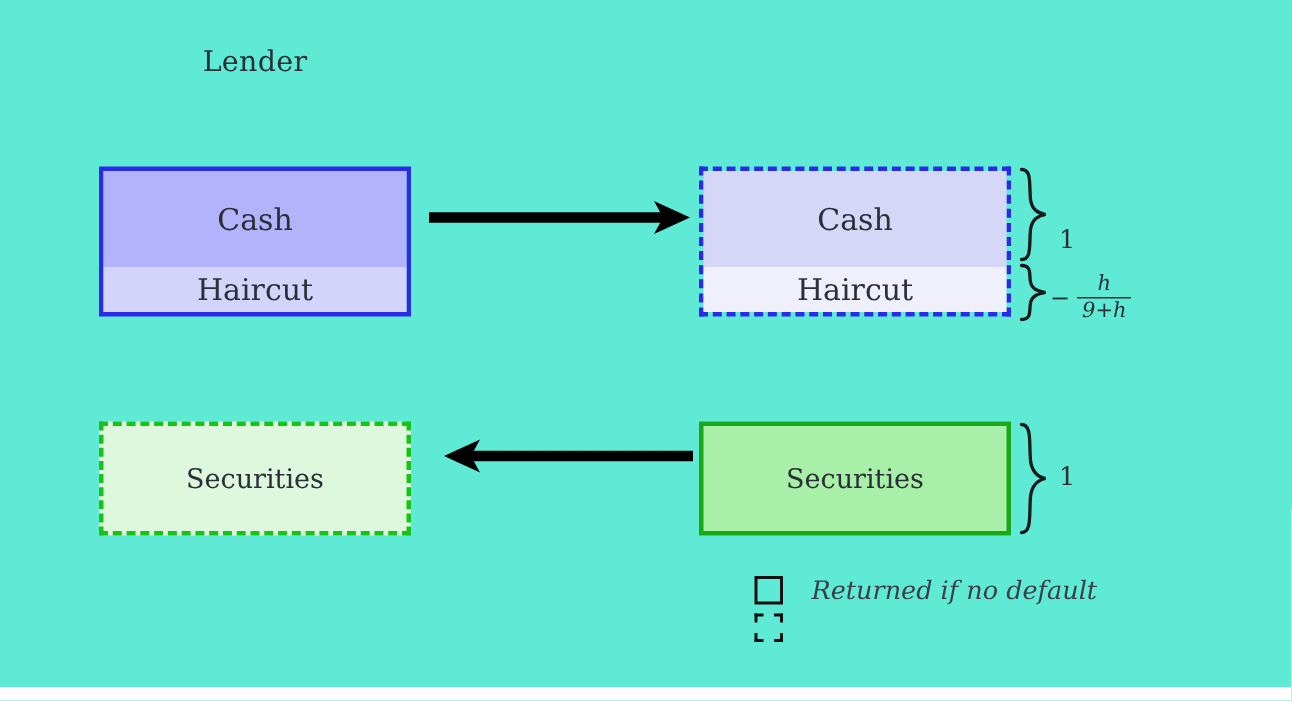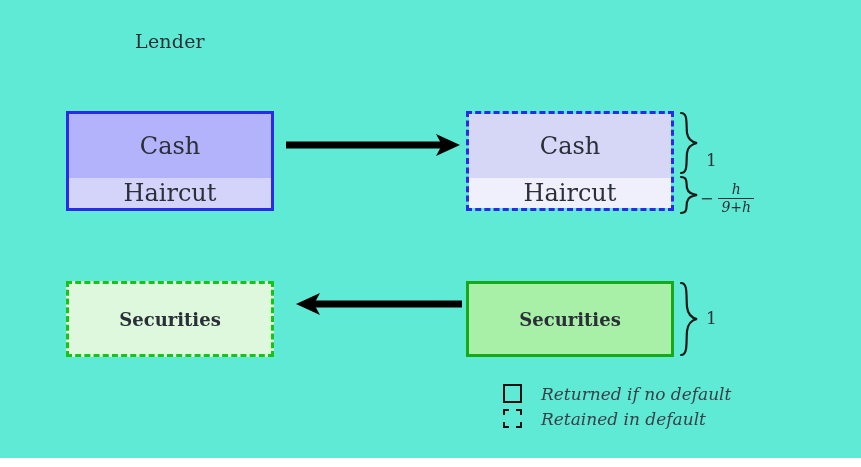--- a/index.html
+++ b/index.html
@@ -32,21 +32,21 @@
     position: absolute;
     box-sizing: border-box;
   }
   .box-seg {
     position: absolute;
     left: 0;
     right: 0;
     display: flex;
     align-items: center;
     justify-content: center;
-    font-size: 24px;
+    font-size: 20px;
     color: #2b2f38;
     white-space: nowrap;
   }
 
   
   #lender-cash-box {
     left: 66px; top: 111px; width: 208px; height: 100px;
     border: 3px solid #2a2ae8;
   }
   #lender-cash-box .seg-cash {
@@ -80,21 +80,20 @@
   }
   .box-label {
     position: absolute;
     left: 0; right: 0; top: 0; bottom: 0;
     display: flex;
     align-items: center;
     justify-content: center;
     font-size: 18px;
     color: #2b2f38;
     white-space: nowrap;
-    font-weight: bold;
   }
 
   
   .arrow-svg {
     position: absolute;
     overflow: visible;
   }
   #arrow-cash  { left: 286px; top: 133px; }
   #arrow-securities { left: 296px; top: 292px; }
 
@@ -247,17 +246,16 @@
   </svg>
   <div class="brace-label" id="label-securities-one">1</div>
 
   <div id="legend">
     <div class="legend-row">
       <span class="legend-swatch solid"></span>
       <span class="legend-text">Returned if no default</span>
     </div>
     <div class="legend-row">
       <span class="legend-swatch dashed"></span>
-      <span class="legend-text">Retained in default</span>
     </div>
   </div>
 
 </div>
 
 </body></html>

